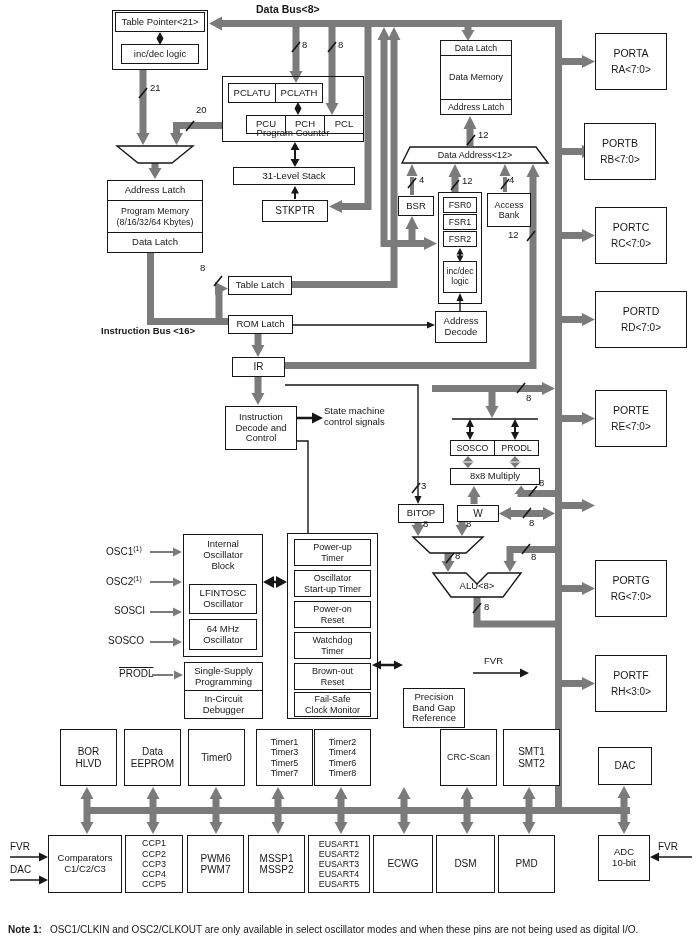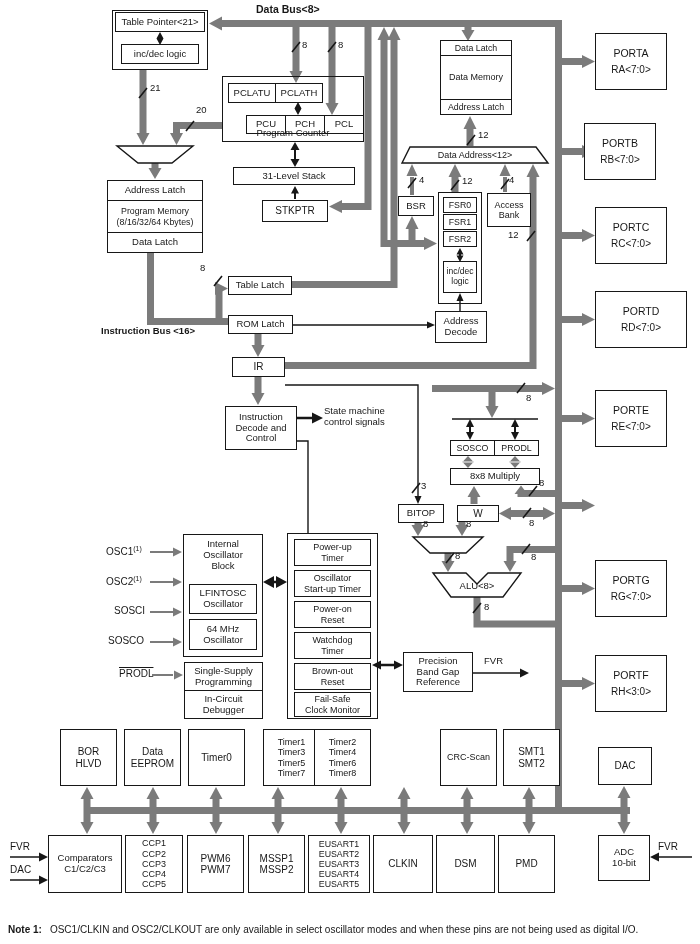--- a/index.html
+++ b/index.html
@@ -240,39 +240,39 @@
 Start-up Timer</div>
 <div class="b f9" style="left:294px;top:601px;width:77px;height:27px">Power-on
 Reset</div>
 <div class="b f9" style="left:294px;top:632px;width:77px;height:27px">Watchdog
 Timer</div>
 <div class="b f9" style="left:294px;top:663px;width:77px;height:27px">Brown-out
 Reset</div>
 <div class="b f9" style="left:294px;top:692px;width:77px;height:25px">Fail-Safe
 Clock Monitor</div>
 
-<div class="b f95" style="left:403px;top:652px;width:70px;height:40px">Precision
+<div class="b f95" style="left:403px;top:688px;width:62px;height:40px">Precision
 Band Gap
 Reference</div>
 <div class="lbl" style="left:484px;top:656px;width:28px">FVR</div>
 
 <div class="b port" style="left:595px;top:33px;width:72px;height:57px"><span class="pname">PORTA</span><span class="ppins">RA&lt;7:0&gt;</span></div>
 <div class="b port" style="left:584px;top:123px;width:72px;height:57px"><span class="pname">PORTB</span><span class="ppins">RB&lt;7:0&gt;</span></div>
 <div class="b port" style="left:595px;top:207px;width:72px;height:57px"><span class="pname">PORTC</span><span class="ppins">RC&lt;7:0&gt;</span></div>
 <div class="b port" style="left:595px;top:291px;width:92px;height:57px"><span class="pname">PORTD</span><span class="ppins">RD&lt;7:0&gt;</span></div>
 <div class="b port" style="left:595px;top:390px;width:72px;height:57px"><span class="pname">PORTE</span><span class="ppins">RE&lt;7:0&gt;</span></div>
 <div class="b port" style="left:595px;top:560px;width:72px;height:57px"><span class="pname">PORTG</span><span class="ppins">RG&lt;7:0&gt;</span></div>
 <div class="b port" style="left:595px;top:655px;width:72px;height:57px"><span class="pname">PORTF</span><span class="ppins">RH&lt;3:0&gt;</span></div>
 
 <div class="b" style="left:60px;top:729px;width:57px;height:57px">BOR
 HLVD</div>
 <div class="b" style="left:124px;top:729px;width:57px;height:57px">Data
 EEPROM</div>
 <div class="b" style="left:188px;top:729px;width:57px;height:57px">Timer0</div>
-<div class="b f9" style="left:263px;top:729px;width:57px;height:57px">Timer1
+<div class="b f9" style="left:256px;top:729px;width:57px;height:57px">Timer1
 Timer3
 Timer5
 Timer7</div>
 <div class="b f9" style="left:314px;top:729px;width:57px;height:57px">Timer2
 Timer4
 Timer6
 Timer8</div>
 <div class="b f9" style="left:440px;top:729px;width:57px;height:57px">CRC-Scan</div>
 <div class="b" style="left:503px;top:729px;width:57px;height:57px">SMT1
 SMT2</div>
@@ -287,21 +287,21 @@
 CCP5</div>
 <div class="b" style="left:187px;top:835px;width:57px;height:58px">PWM6
 PWM7</div>
 <div class="b" style="left:248px;top:835px;width:57px;height:58px">MSSP1
 MSSP2</div>
 <div class="b f88" style="left:308px;top:835px;width:62px;height:58px">EUSART1
 EUSART2
 EUSART3
 EUSART4
 EUSART5</div>
-<div class="b" style="left:373px;top:835px;width:60px;height:58px">CLKIN</div>
+<div class="b" style="left:373px;top:835px;width:60px;height:58px">ECWG</div>
 <div class="b" style="left:436px;top:835px;width:59px;height:58px">DSM</div>
 <div class="b" style="left:498px;top:835px;width:57px;height:58px">PMD</div>
 <div class="b f95" style="left:598px;top:835px;width:52px;height:46px">ADC
 10-bit</div>
 
 <div class="lbl" style="left:106px;top:545px;font-size:10px"><span>OSC1</span><sup>(1)</sup></div>
 <div class="lbl" style="left:106px;top:575px;font-size:10px"><span>OSC2</span><sup>(1)</sup></div>
 <div class="lbl" style="left:114px;top:605px;font-size:10px">SOSCI</div>
 <div class="lbl" style="left:108px;top:635px;font-size:10px">SOSCO</div>
 <div class="lbl" style="left:119px;top:668px;font-size:10px"><span class="ovl">PRODL</span></div>

